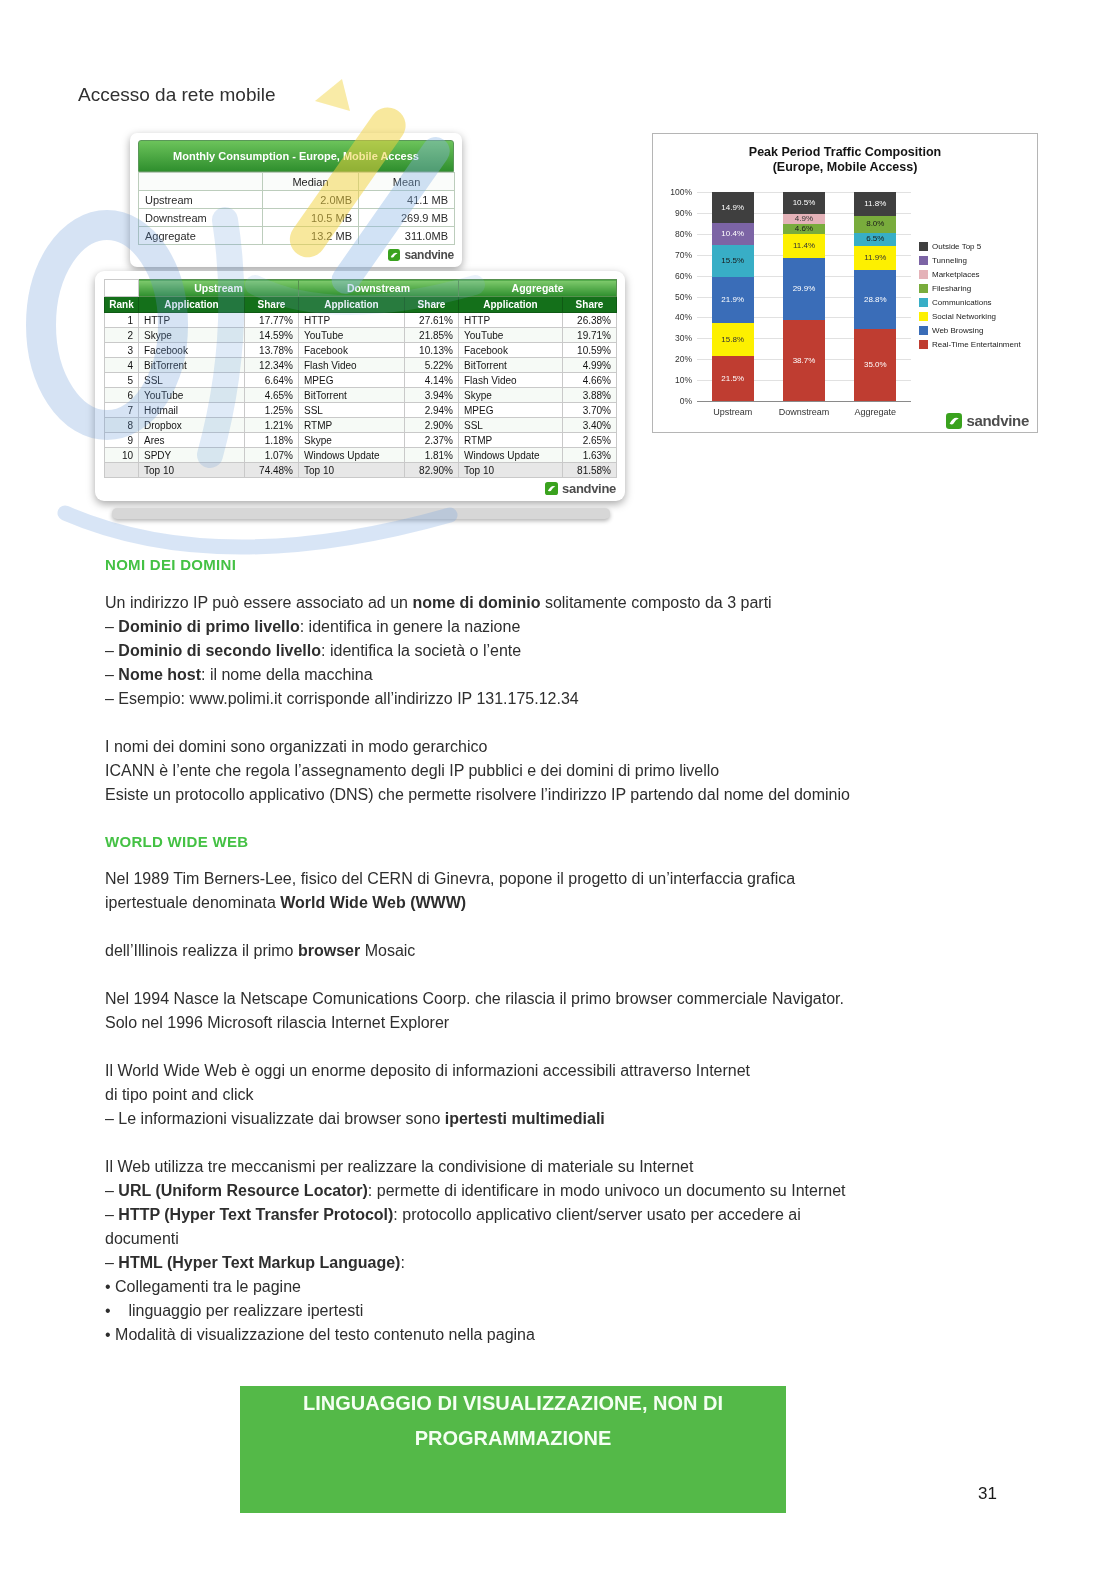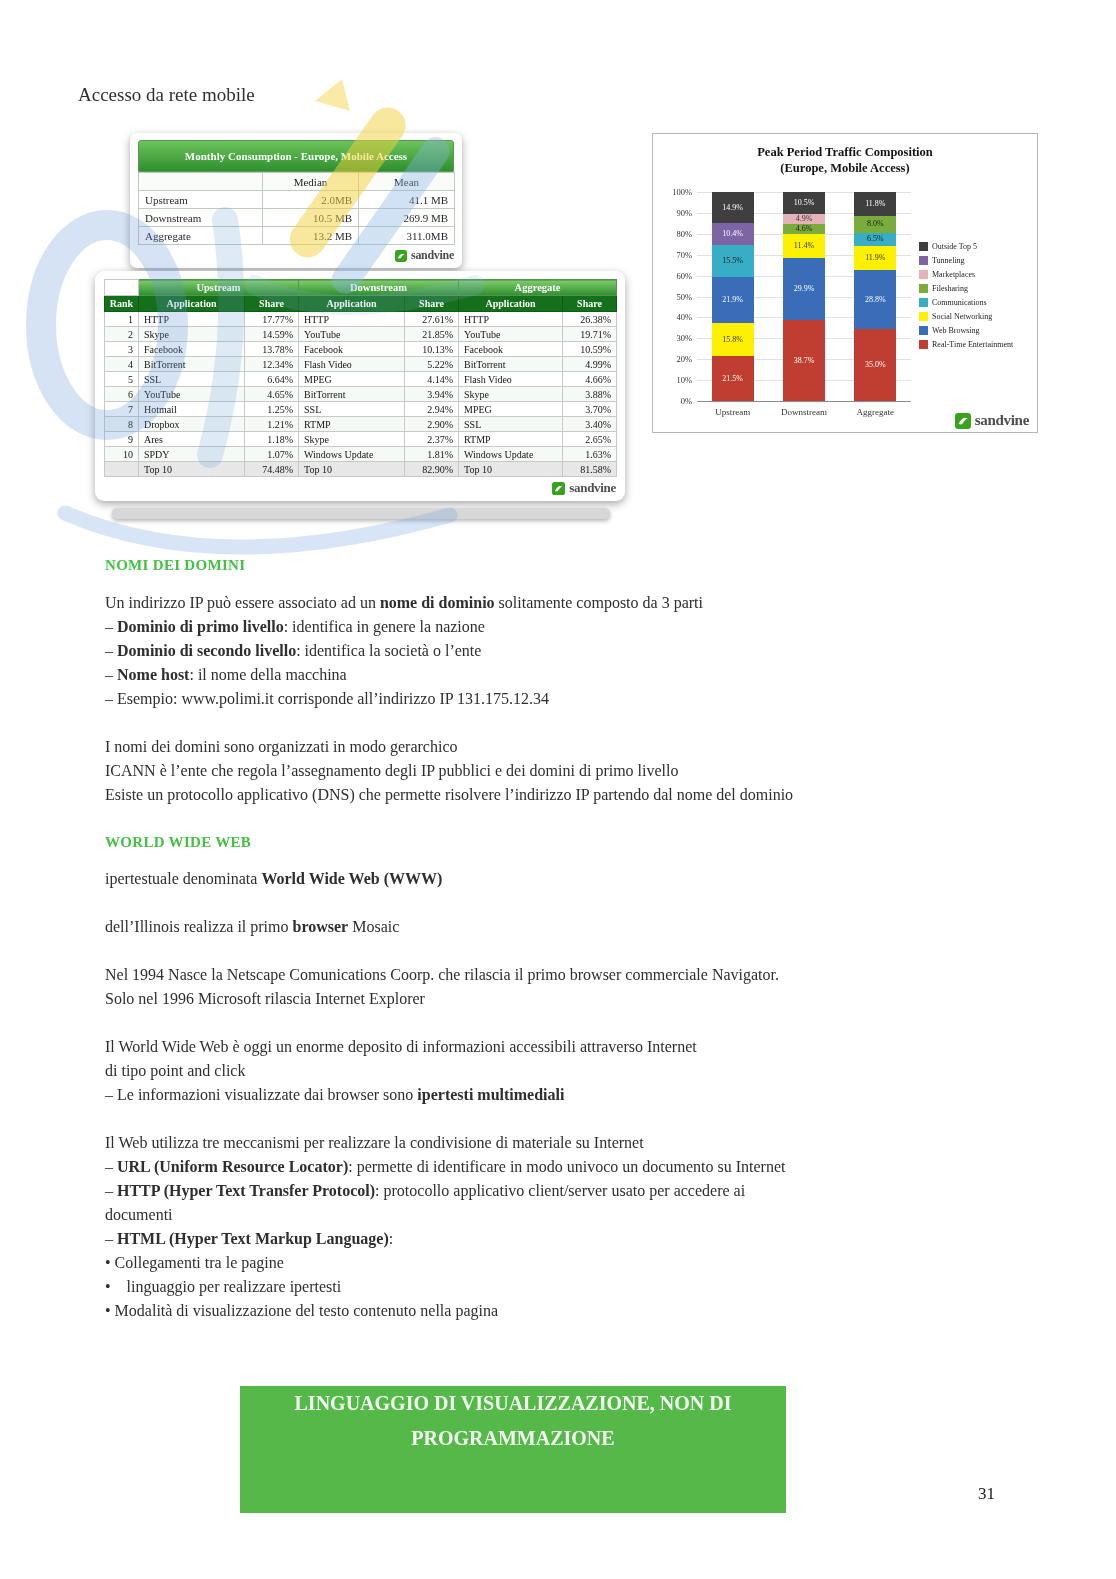--- a/index.html
+++ b/index.html
@@ -5,21 +5,21 @@
   :root{
     --accent:#44c144;
     --banner:#54b948;
     --ink:#2a2a2a;
   }
   *{margin:0;padding:0;box-sizing:border-box;}
   html,body{background:#888;}
   body{font-family:"Liberation Sans","DejaVu Sans",sans-serif;color:var(--ink);}
   .page{
     position:relative;width:1116px;height:1579px;background:#ffffff;
-    margin:0 auto;overflow:hidden;font-family:Liberation Serif, serif;
+    margin:0 auto;overflow:hidden;
   }
   
   .watermark{position:absolute;left:5px;top:35px;z-index:4;pointer-events:none;}
   
   .doc-title{position:absolute;left:78px;top:84px;font-size:19px;color:#303030;z-index:1;}
   
   .card{position:absolute;background:#fff;border-radius:7px;box-shadow:0 3px 9px rgba(0,0,0,.35);z-index:2;}
   .brand-row{display:flex;justify-content:flex-end;align-items:center;gap:4px;margin-top:3px;}
   .brand-text{font-weight:bold;color:#4d4d4d;letter-spacing:-0.3px;}
   
@@ -400,20 +400,21 @@
         <div class="line"><span>– </span><span class="b">Nome host</span><span>: il nome della macchina</span></div>
         <div class="line"><span>– Esempio: www.polimi.it corrisponde all’indirizzo IP 131.175.12.34</span></div>
       </div>
       <div class="para">
         <div class="line"><span>I nomi dei domini sono organizzati in modo gerarchico</span></div>
         <div class="line"><span>ICANN è l’ente che regola l’assegnamento degli IP pubblici e dei domini di primo livello</span></div>
         <div class="line"><span>Esiste un protocollo applicativo (DNS) che permette risolvere l’indirizzo IP partendo dal nome del dominio</span></div>
       </div>
       <div class="sec-heading">WORLD WIDE WEB</div>
       <div class="para">
+        <div class="line"><span>Nel 1989 Tim Berners-Lee, fisico del CERN di Ginevra, popone il progetto di un’interfaccia grafica</span></div>
         <div class="line"><span>ipertestuale denominata </span><span class="b">World Wide Web (WWW)</span></div>
       </div>
       <div class="para">
         <div class="line"><span>dell’Illinois realizza il primo </span><span class="b">browser</span><span> Mosaic</span></div>
       </div>
       <div class="para">
         <div class="line"><span>Nel 1994 Nasce la Netscape Comunications Coorp. che rilascia il primo browser commerciale Navigator.</span></div>
         <div class="line"><span>Solo nel 1996 Microsoft rilascia Internet Explorer</span></div>
       </div>
       <div class="para">

